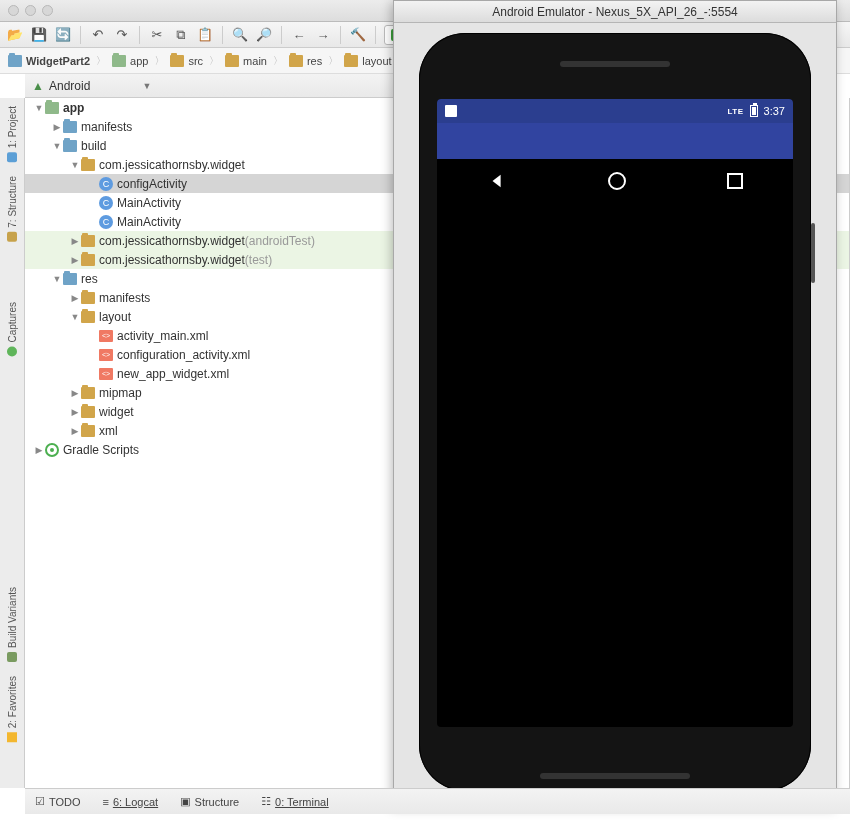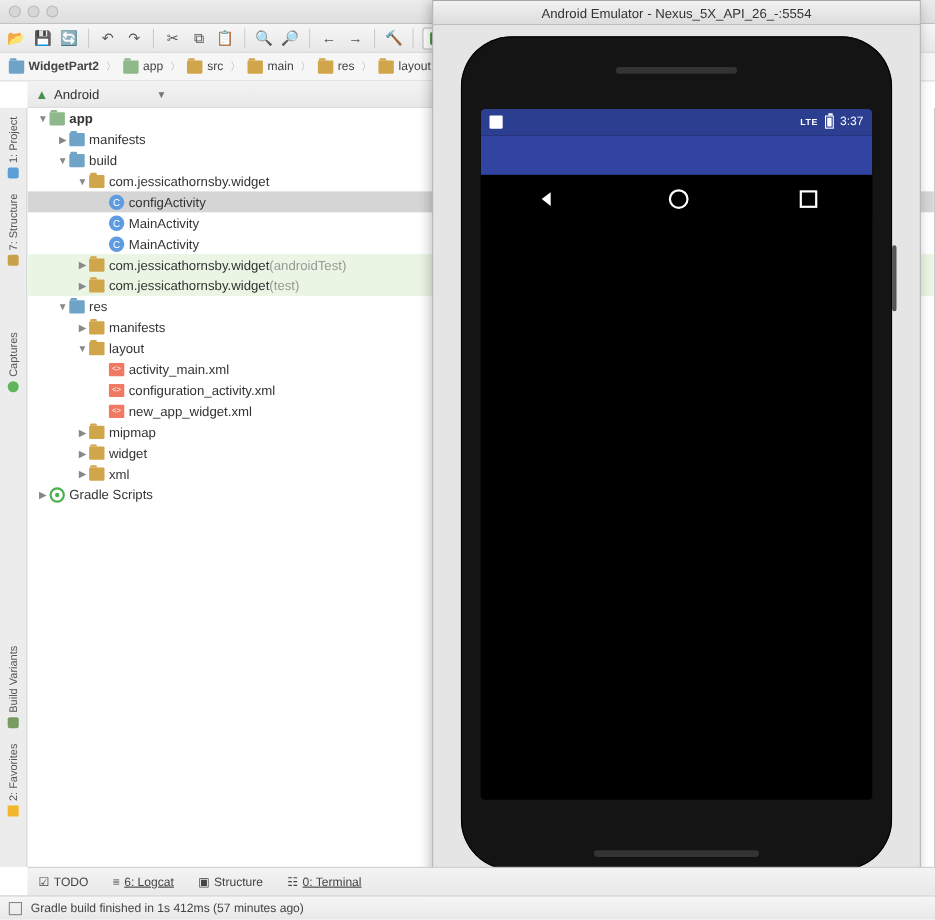--- a/index.html
+++ b/index.html
@@ -306,24 +306,20 @@
       </div>
   </div>
 
   <div class="bottom-tools">
     <span class="bt">☑ <span>TODO</span></span>
     <span class="bt">≡ <u>6: Logcat</u></span>
     <span class="bt">▣ <span>Structure</span></span>
     <span class="bt">☷ <u>0: Terminal</u></span>
   </div>
 
-  <div class="status-bar">
-    <span class="sq"></span>
-    <span>Gradle build finished in 1s 412ms (57 minutes ago)</span>
-  </div>
 </div>
 
 <div class="emulator-win">
   <div class="emu-title">
     <span>Android Emulator - Nexus_5X_API_26_-:5554</span>
   </div>
   <div class="emu-body">
     <div class="phone">
       <div class="side-btn"></div>
       <div class="screen">

